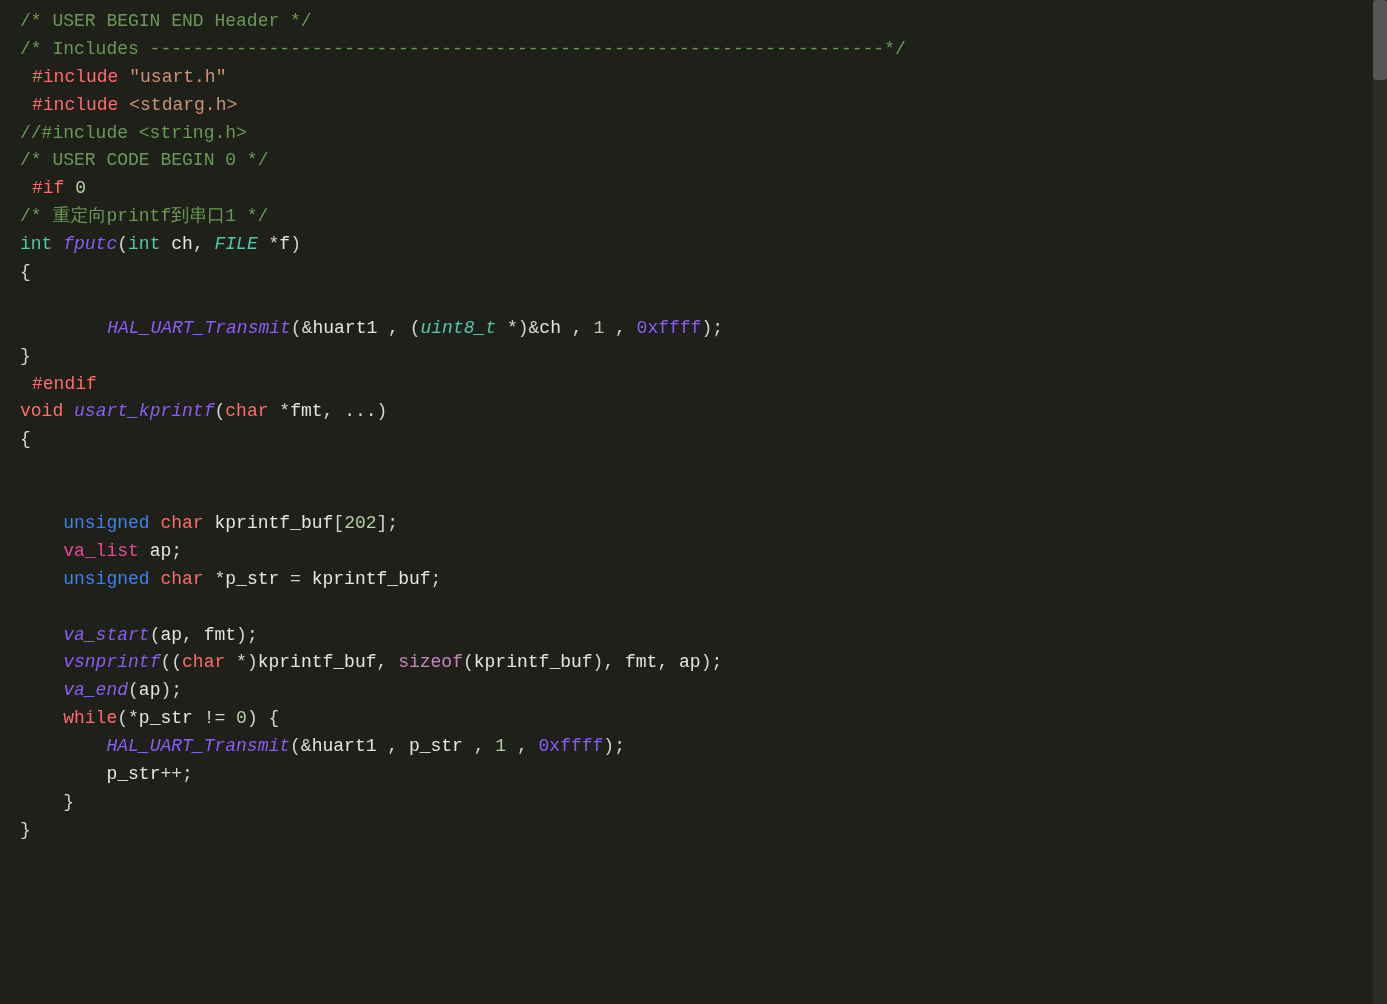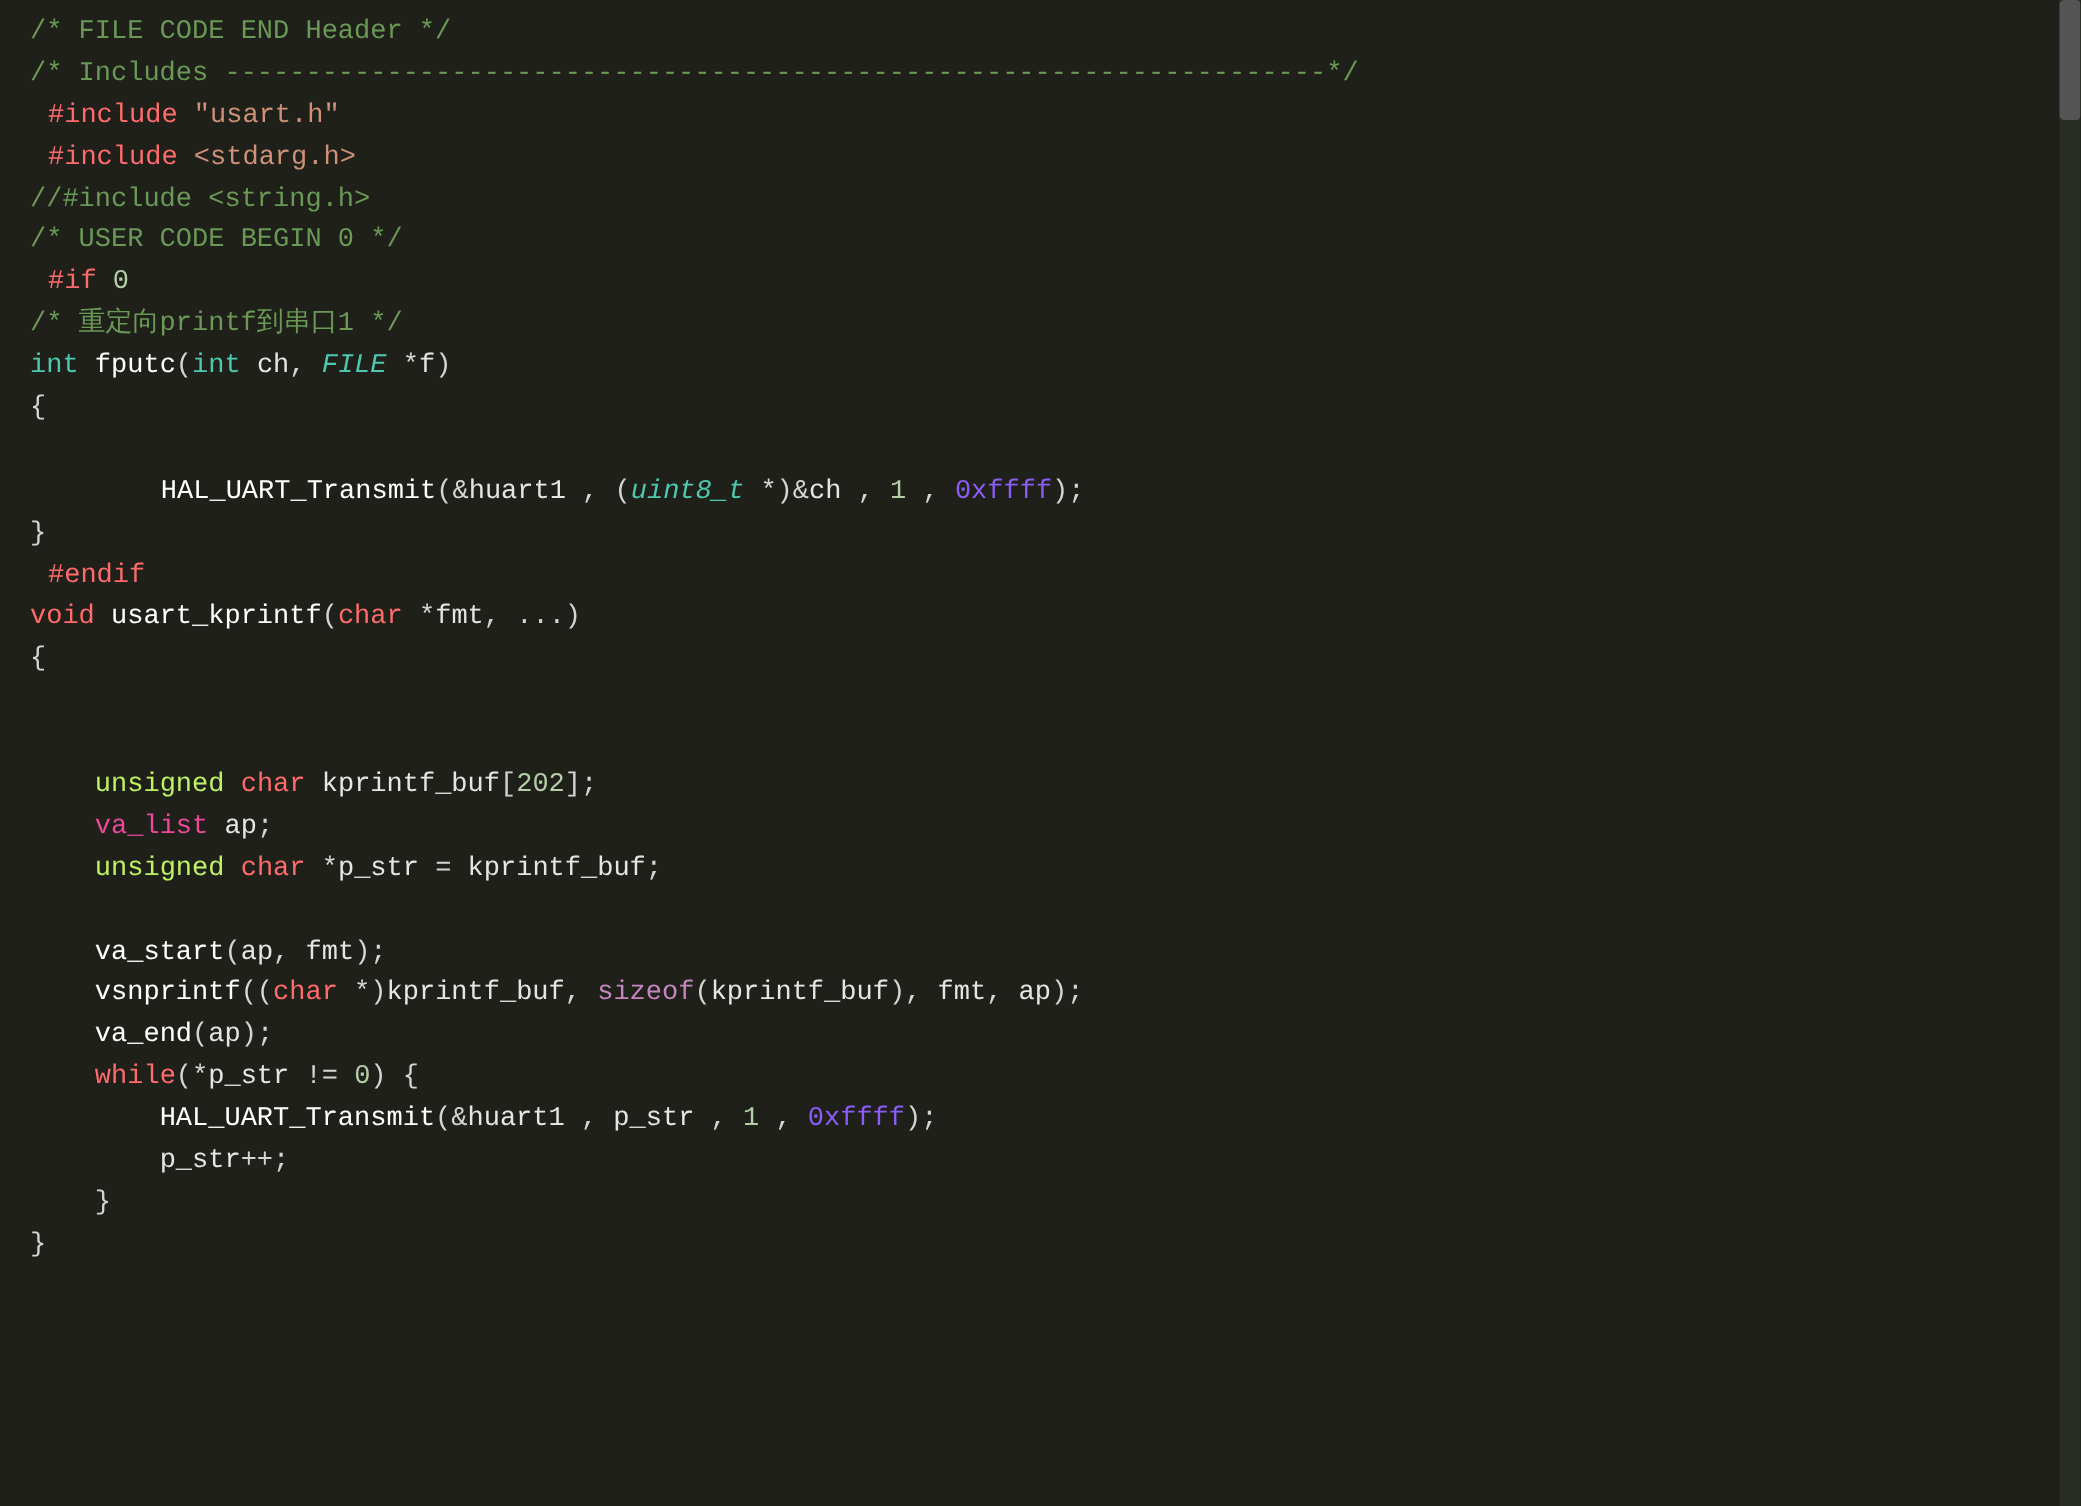--- a/index.html
+++ b/index.html
@@ -56,43 +56,43 @@
       background-color: #555;
       border-radius: 3px;
     }
 
     
     .comment    { color: #6a9955; }
     .preprocessor { color: #ff6b6b; margin-left: 12px; }
     .type       { color: #ec4899; }
     .type-italic { color: #4ec9b0; font-style: italic; }
     .string     { color: #ce9178; }
-    .function   { color: #ffffff; }
+    .function   { color: #8b5cf6; font-style: italic; }
     .param      { color: #e5e5e5; }
     .number     { color: #b5cea8; }
     .operator   { color: #d4d4d4; }
     .punct      { color: #d4d4d4; }
     .plain      { color: #d4d4d4; }
     .sizeof-kw  { color: #c586c0; text-align: right; }
     .return-kw  { color: #4ec9b0; }
-    .unsigned-kw { color: #bef264; }
+    .unsigned-kw { color: #3b82f6; }
     .void-kw    { color: #ff6b6b; }
     .int-kw     { color: #4ec9b0; }
     .char-kw    { color: #ff6b6b; }
     .while-kw   { color: #ff6b6b; }
     .hex        { color: #8b5cf6; }
 
     .indent1 { display: inline-block; width: 44px; }
   </style>
 </head>
 <body>
 
 <div id="code-editor">
 
-  <div class="code-line"><span class="comment">/* FILE CODE END Header */</span></div>
+  <div class="code-line"><span class="comment">/* USER BEGIN END Header */</span></div>
 
   <div class="code-line"><span class="comment">/* Includes --------------------------------------------------------------------*/</span></div>
 
   <div class="code-line"><span class="preprocessor">#include</span><span class="plain"> </span><span class="string">"usart.h"</span></div>
 
   <div class="code-line"><span class="preprocessor">#include</span><span class="plain"> </span><span class="string">&lt;stdarg.h&gt;</span></div>
 
   <div class="code-line"><span class="comment">//#include &lt;string.h&gt;</span></div>
 
   <div class="code-line"><span class="comment">/* USER CODE BEGIN 0 */</span></div>

